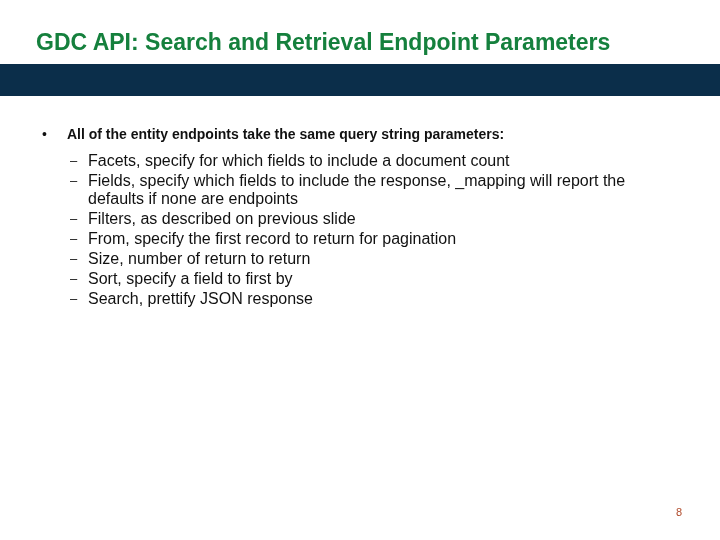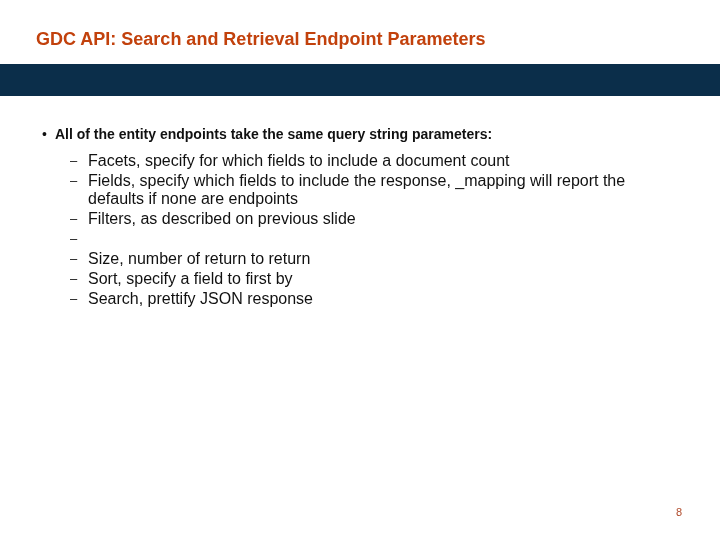--- a/index.html
+++ b/index.html
@@ -9,23 +9,23 @@
     width: 720px;
     height: 540px;
   }
   .title-area {
     position: absolute;
     top: 28px;
     left: 36px;
     right: 36px;
   }
   .title {
-    font-size: 18px;
+    font-size: 23px;
     font-weight: bold;
-    color: #c2410c;
+    color: #15803d;
     line-height: 1.25;
   }
   .title-divider {
     position: absolute;
     top: 64px;
     left: 0;
     right: 0;
     height: 32px;
     background: #0b2e4a;
   }
@@ -45,20 +45,21 @@
   .bullet-dot {
     font-size: 14px;
     line-height: 20px;
     color: #111;
   }
   .bullet-text {
     font-size: 14px;
     font-weight: bold;
     color: #111;
     line-height: 20px;
+    margin-left: 12px;
   }
   .sublist {
     margin-left: 28px;
     margin-top: 2px;
   }
   .sub-row {
     display: flex;
     align-items: flex-start;
     gap: 8px;
     margin-bottom: 2px;
@@ -106,20 +107,21 @@
       <div class="sub-row">
         <span class="sub-dash">–</span>
         <span class="sub-text">Fields, specify which fields to include the response, _mapping will report the defaults if none are endpoints</span>
       </div>
       <div class="sub-row">
         <span class="sub-dash">–</span>
         <span class="sub-text">Filters, as described on previous slide</span>
       </div>
       <div class="sub-row">
         <span class="sub-dash">–</span>
+        <span class="sub-text">From, specify the first record to return for pagination</span>
       </div>
       <div class="sub-row">
         <span class="sub-dash">–</span>
         <span class="sub-text">Size, number of return to return</span>
       </div>
       <div class="sub-row">
         <span class="sub-dash">–</span>
         <span class="sub-text">Sort, specify a field to first by</span>
       </div>
       <div class="sub-row">

